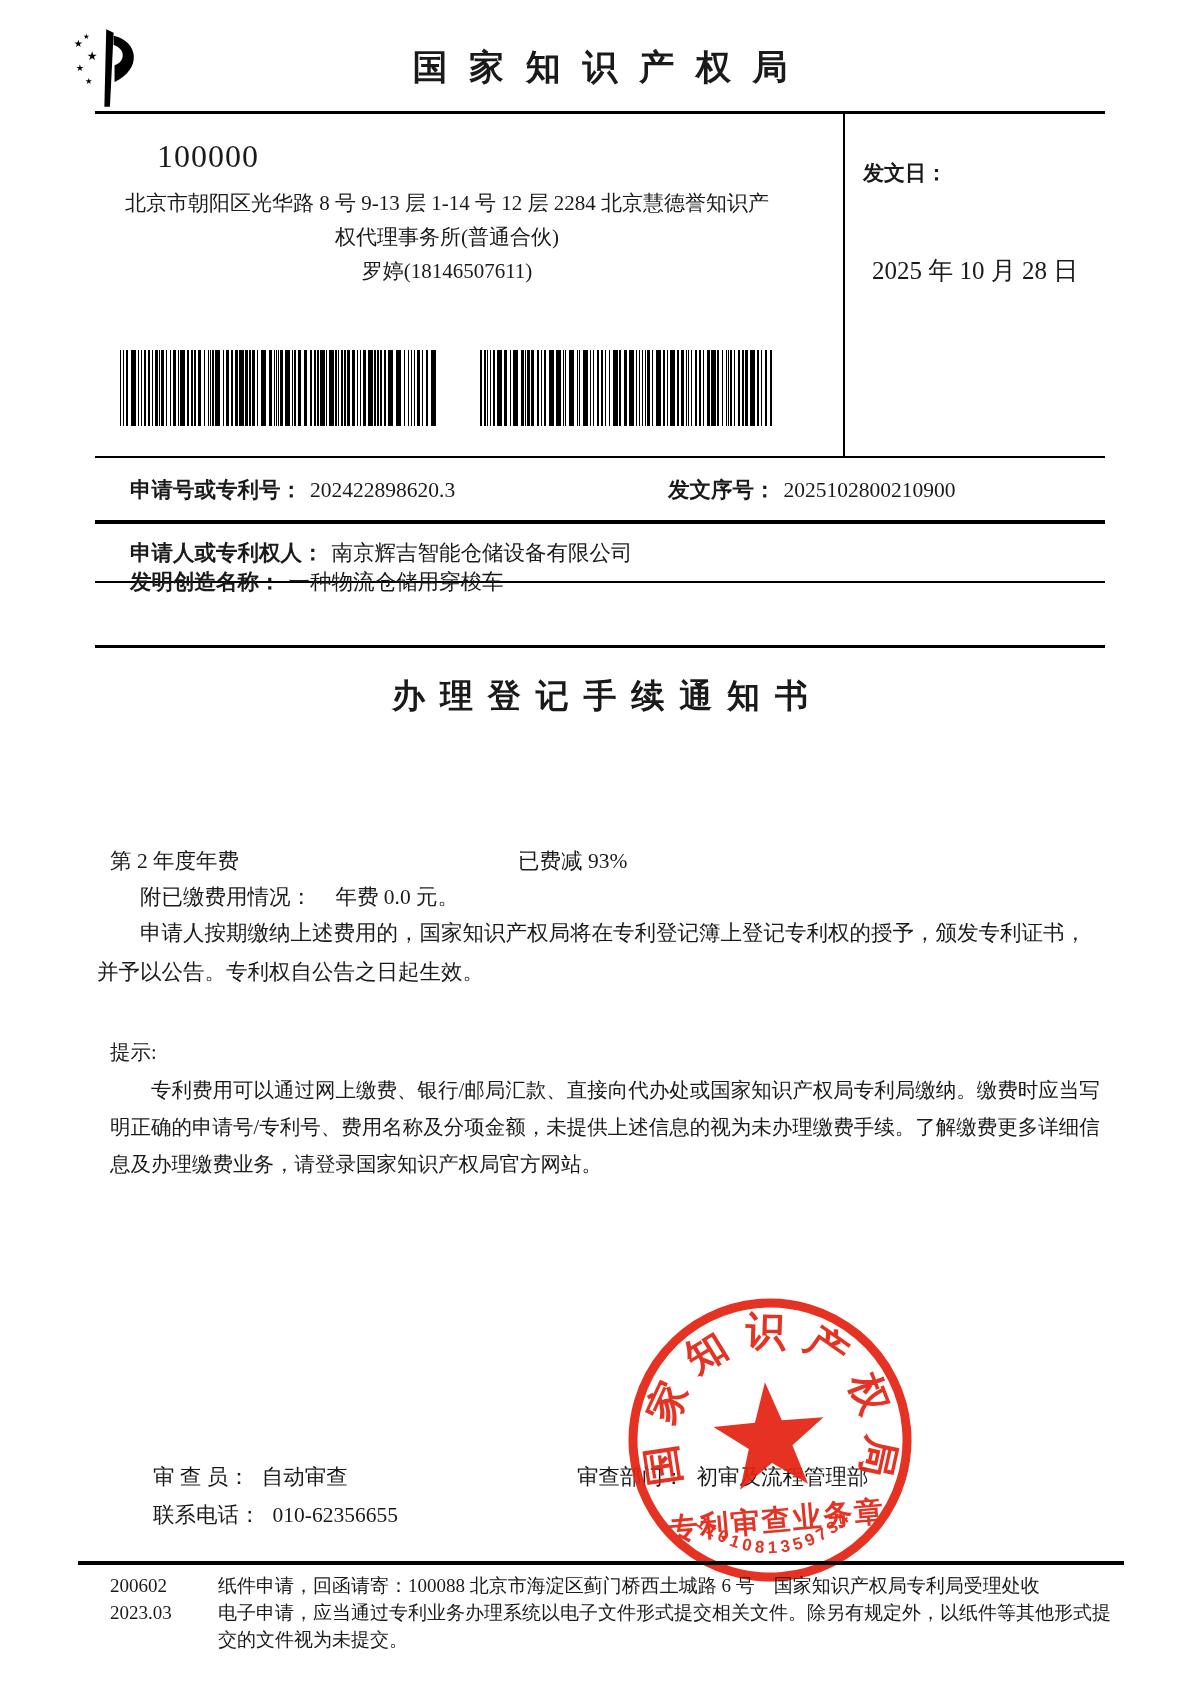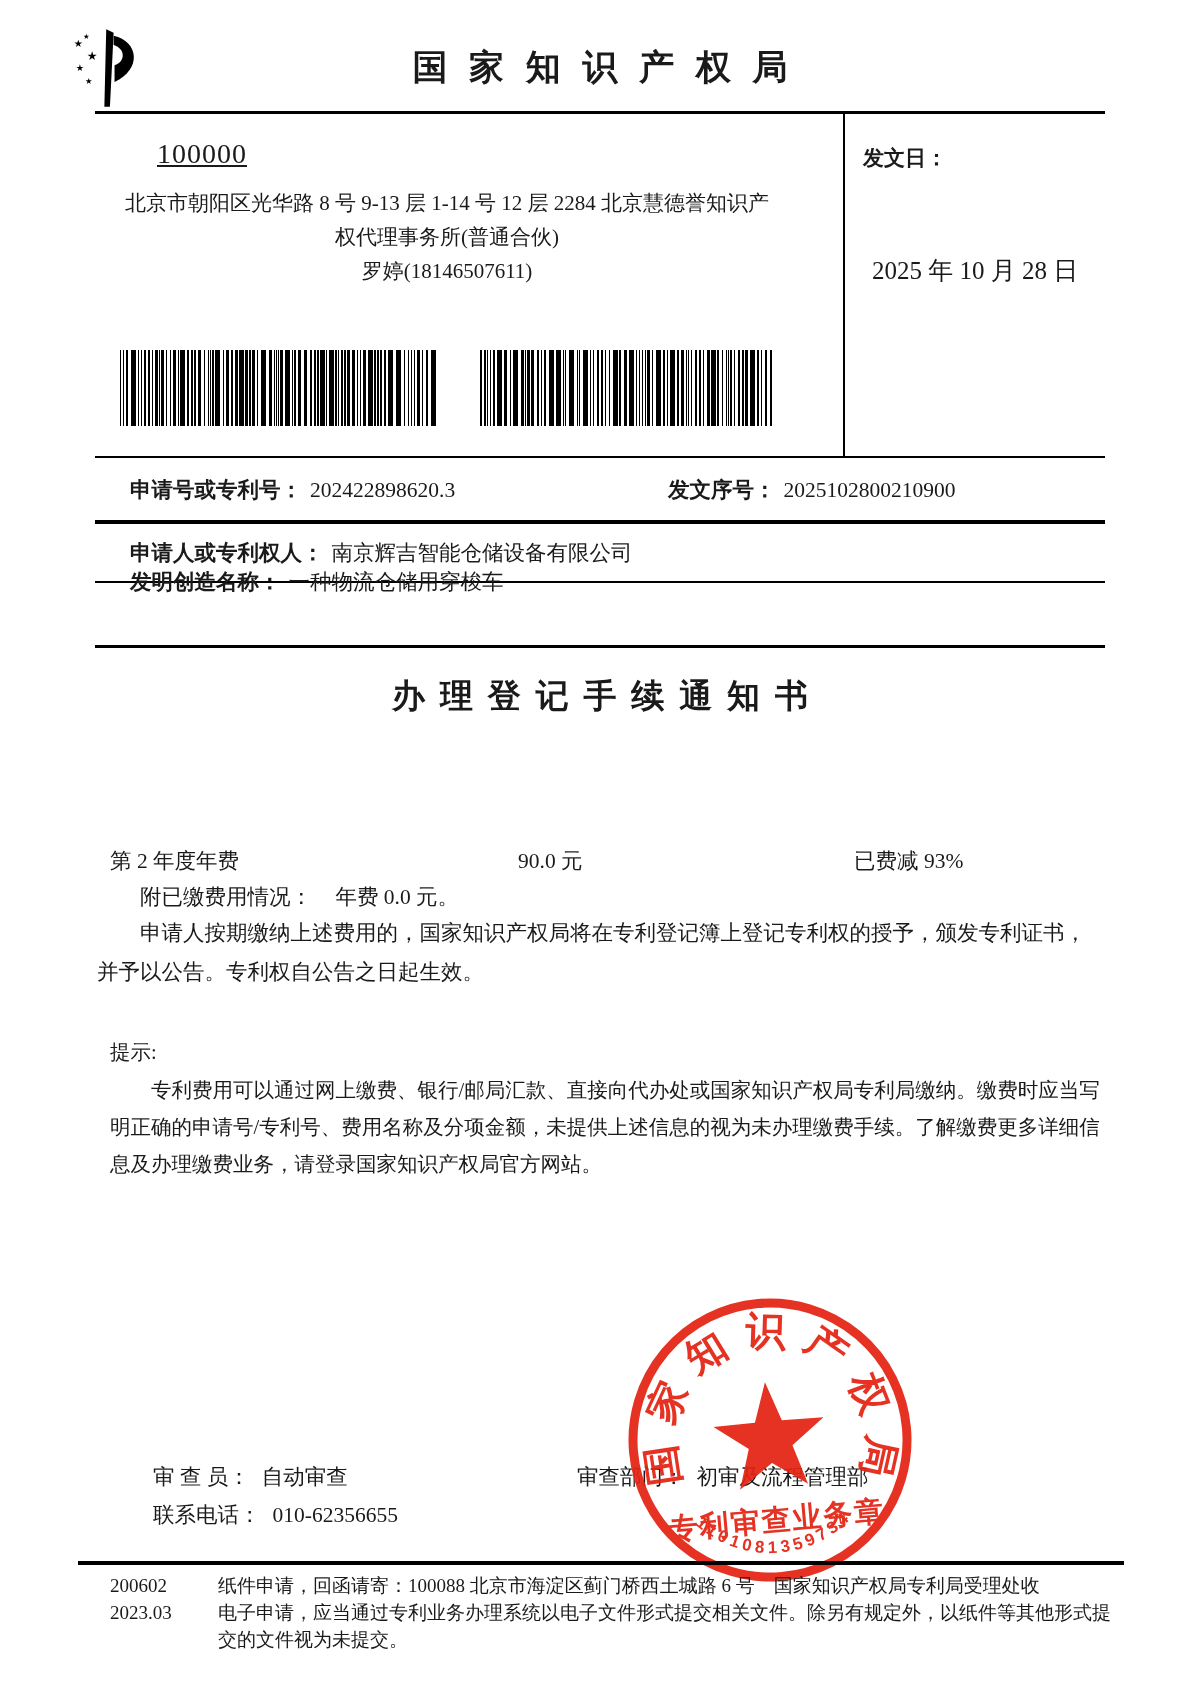--- a/index.html
+++ b/index.html
@@ -20,29 +20,29 @@
 
   .logo { position:absolute; left:72px; top:26px; }
   .agency {
     position:absolute; left:0; right:0; top:44px; text-align:center;
     font-size:35px; font-weight:600; letter-spacing:0.62em; text-indent:0.62em;
     white-space:nowrap;
   }
 
   .info { position:absolute; top:114px; left:95px; width:1010px; height:342px; display:flex; }
   .info-left { width:748px; position:relative; }
-  .postcode { position:absolute; top:24px; left:62px; font-size:28px; letter-spacing:1px;text-decoration:underline; }
+  .postcode { position:absolute; top:24px; left:62px; font-size:32px; letter-spacing:1px; }
   .addr-block { position:absolute; top:72px; left:28px; width:648px; text-align:center;
                 font-size:21px; line-height:34px; }
   .barcode { position:absolute; top:236px; height:76px; font-size:0; overflow:hidden; }
   .barcode i { display:inline-block; height:100%; background:#000; }
   #bc1 { left:25px; width:317px; }
   #bc2 { left:385px; width:296px; }
   .info-right { width:262px; border-left:2px solid #000; position:relative; }
-  .date-label { position:absolute; top:30px; left:18px; font-size:21px; }
+  .date-label { position:absolute; top:45px; left:18px; font-size:21px; }
   .date-value { position:absolute; top:140px; left:0; width:100%; text-align:center;
                 font-size:25px; white-space:nowrap; }
 
   .fieldrow { position:absolute; left:95px; width:1010px; font-size:21.5px; white-space:nowrap; }
   .fieldrow .val { margin-left:8px; }
   #row-app { top:458px; height:62px; }
   #row-app .fg1 { position:absolute; left:35px; top:50%; transform:translateY(-50%); }
   #row-app .fg2 { position:absolute; left:573px; top:50%; transform:translateY(-50%); }
   #row-applicant { top:522px; height:59px; }
   #row-invention { top:550px; height:62px; }
@@ -142,21 +142,20 @@
     <span class="fg1">
       <span class="lbl">发明创造名称：</span><span class="val">一种物流仓储用穿梭车</span>
     </span>
   </div>
   <div class="rule" id="rule-3"></div>
 
   <div class="doc-title">办理登记手续通知书</div>
 
   <div class="fee">
     <span class="fee-name">第 2 年度年费</span>
-    <span class="fee-amount">90.0 元</span>
     <span class="fee-reduction">已费减 93%</span>
   </div>
   <div class="paid">
     <span class="pl">附已缴费用情况：</span>
     <span class="pv">年费 0.0 元。</span>
   </div>
 
   <p class="para" id="p2">申请人按期缴纳上述费用的，国家知识产权局将在专利登记簿上登记专利权的授予，颁发专利证书，并予以公告。专利权自公告之日起生效。</p>
 
   <div class="tip-label">提示:</div>

